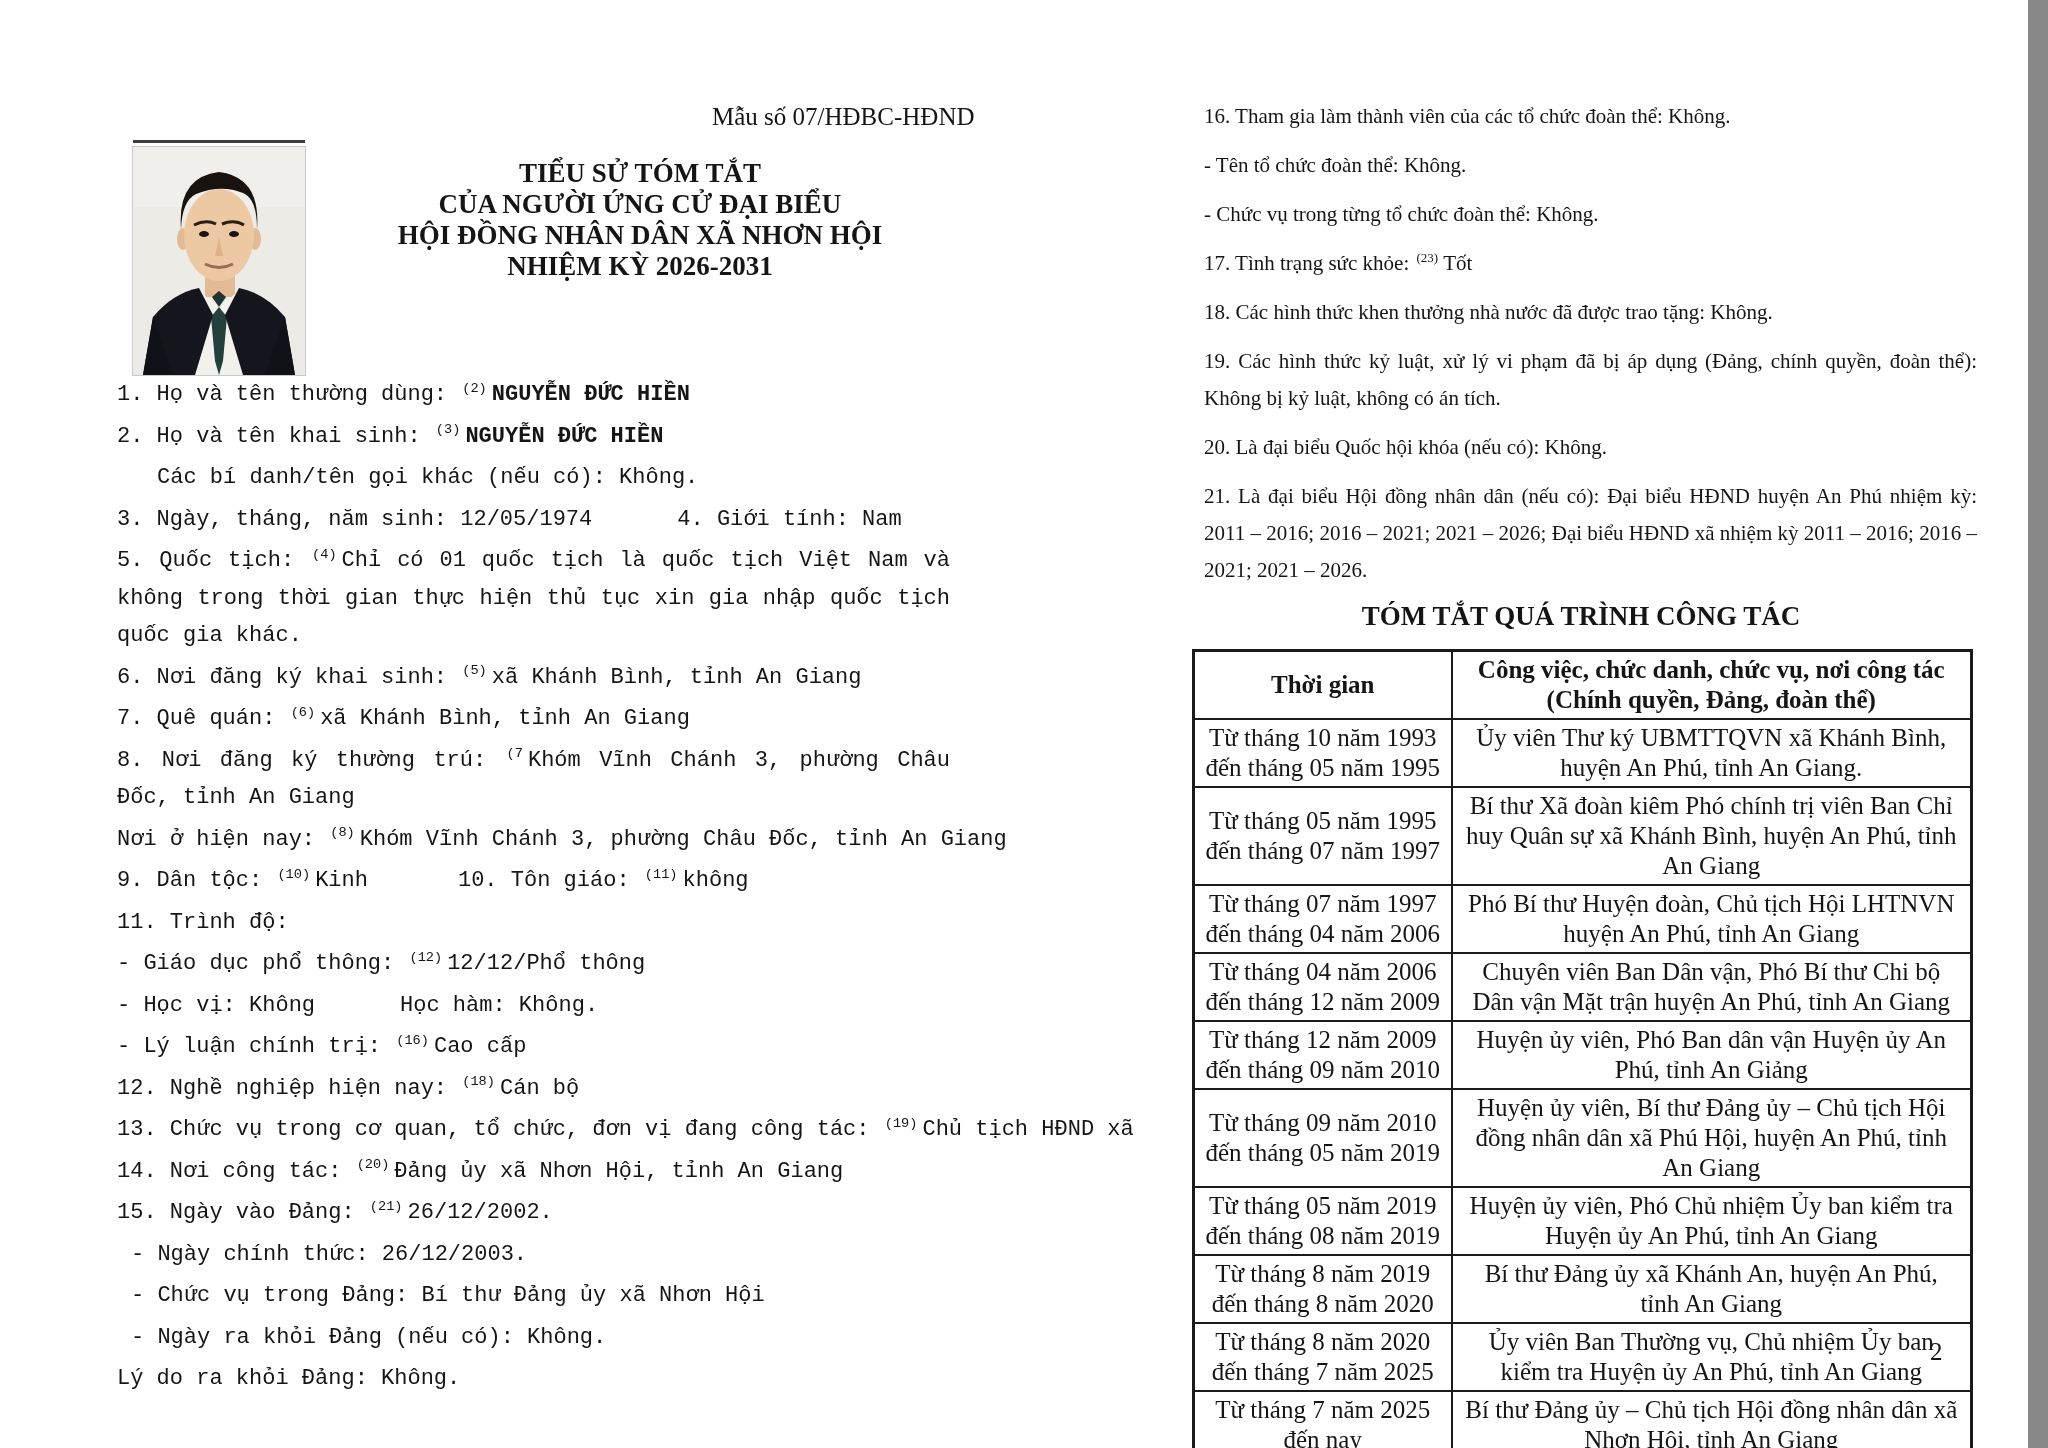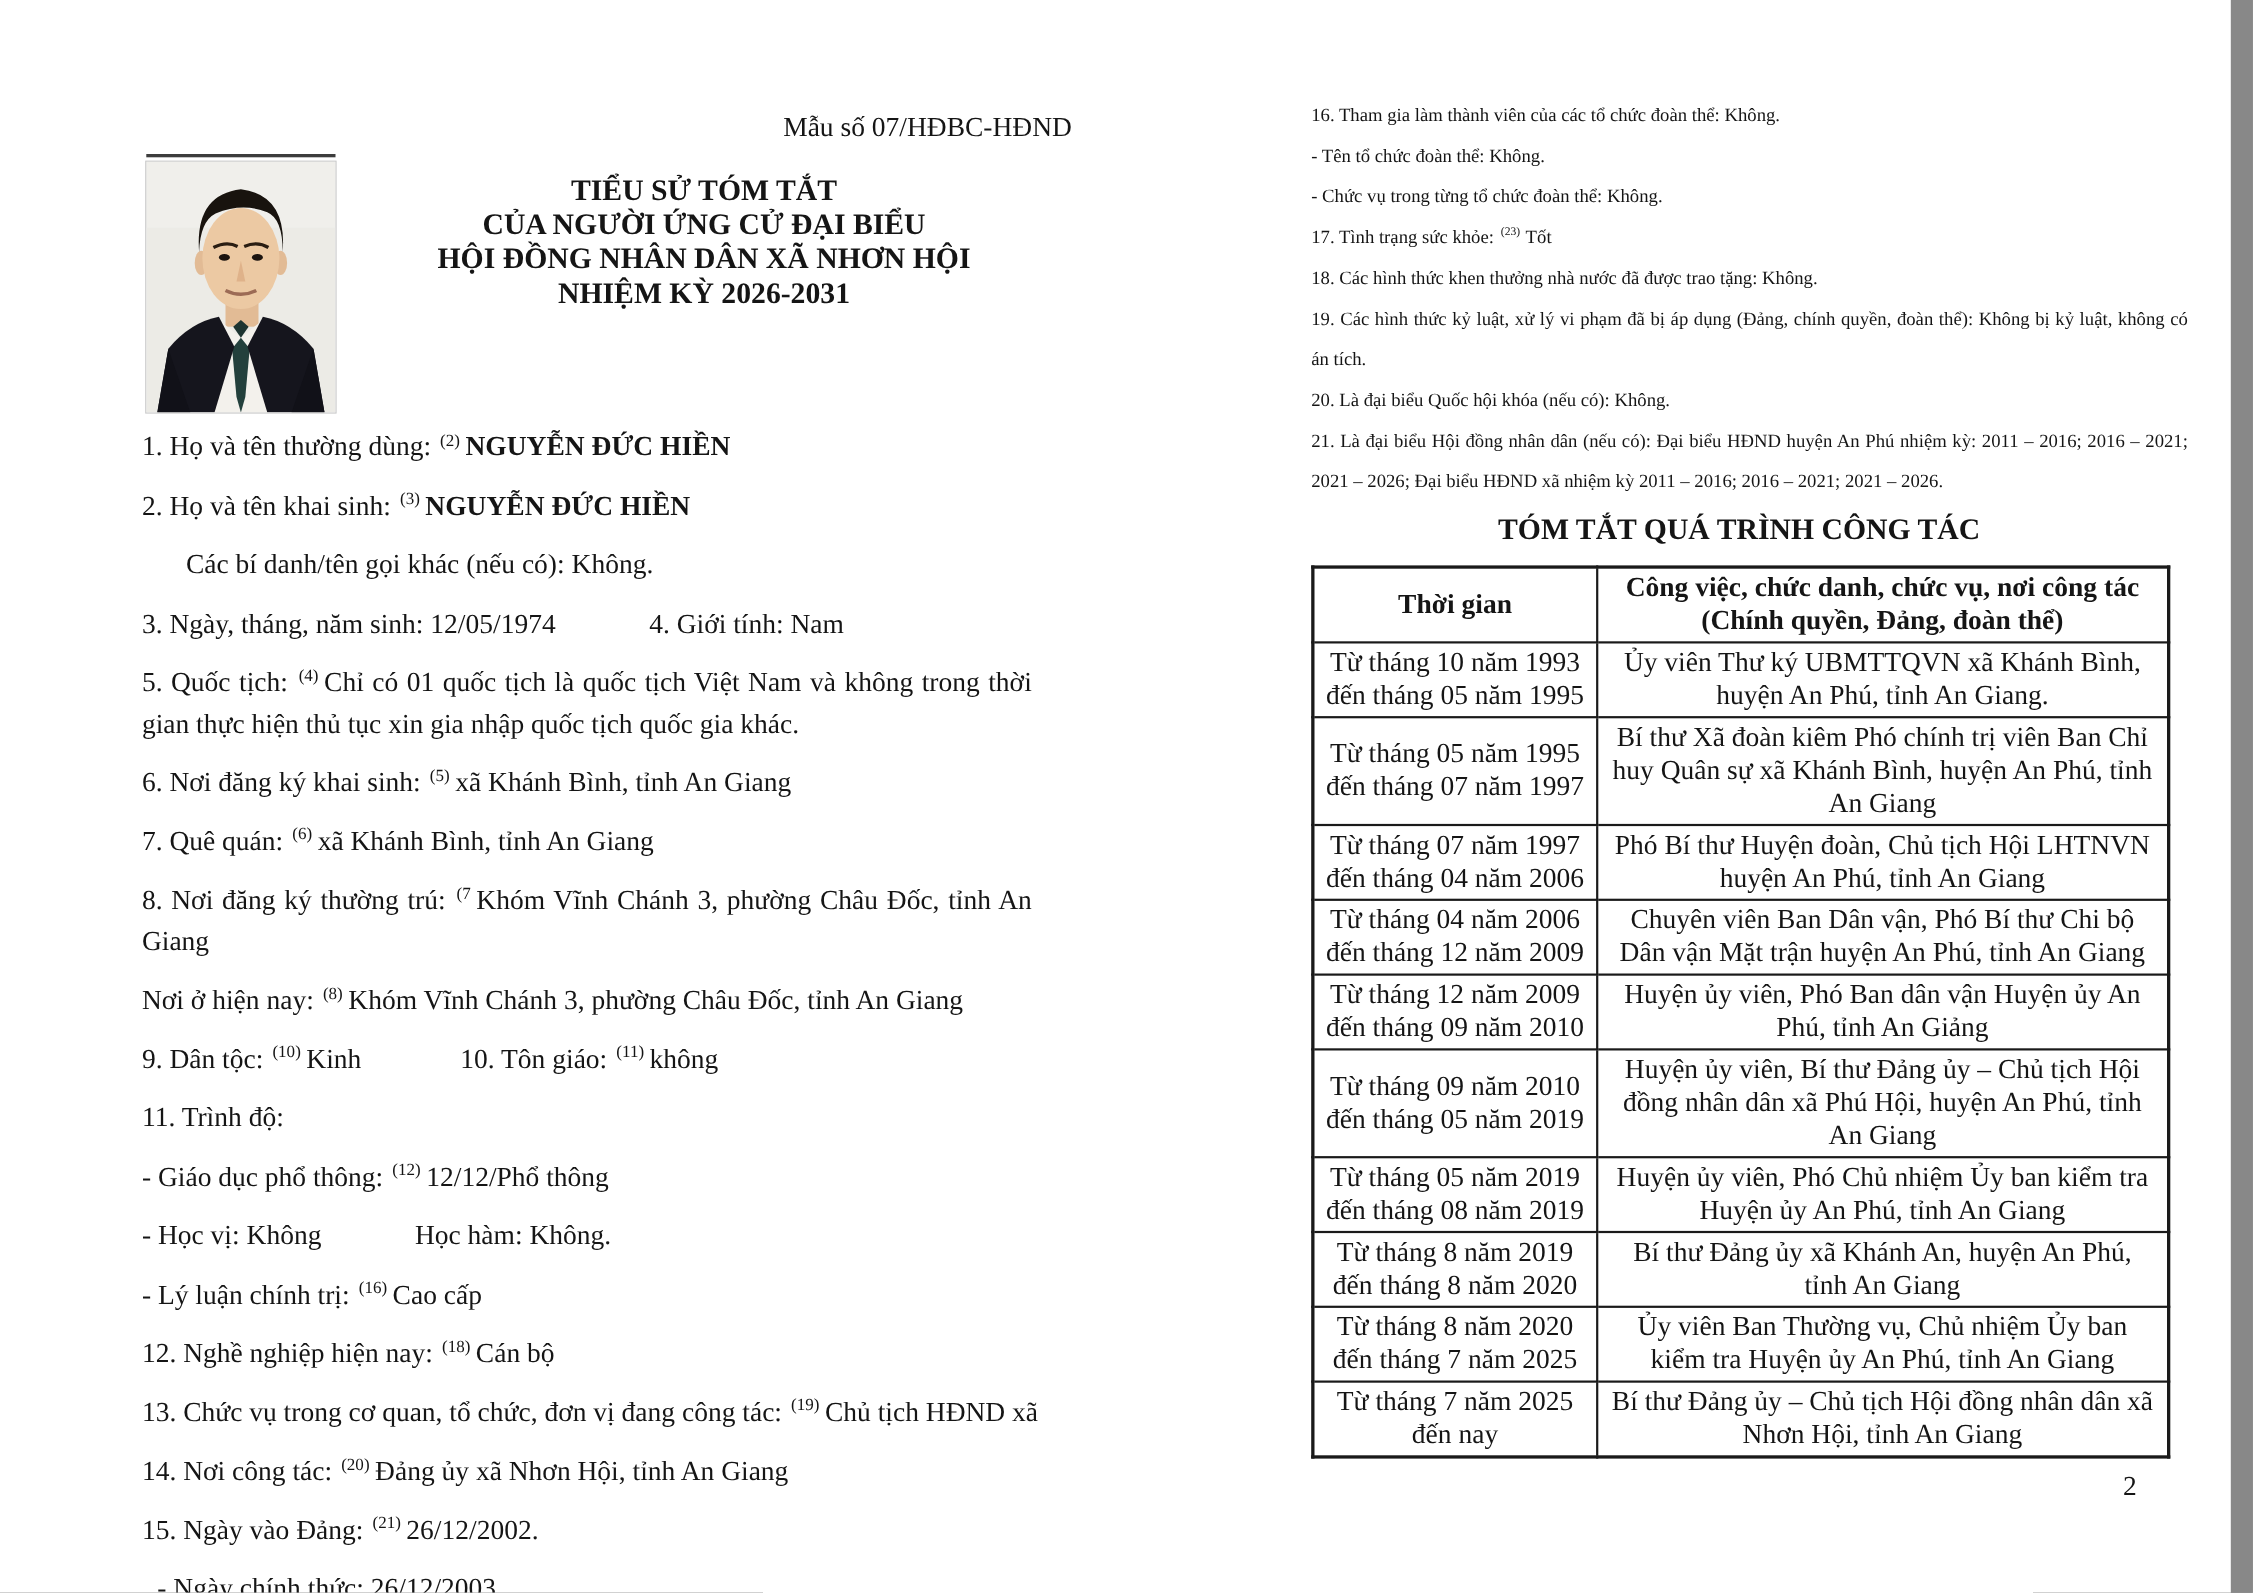--- a/index.html
+++ b/index.html
@@ -9,22 +9,22 @@
     overflow:hidden;
   }
   .form-label { position:absolute; left:712px; top:103px; font-size:25px; }
   .title-block { position:absolute; left:330px; top:158px; width:620px; text-align:center; }
   .title-block p { margin:0; font-size:27px; font-weight:bold; line-height:31px; }
   .photo-wrap { position:absolute; left:133px; top:140px; width:172px; border-top:3px solid #3d3d3d; padding-top:4px; }
   .photo-wrap svg { display:block; outline:1px solid #c9c9c9; }
   .col { position:absolute; }
   .left-col  { left:113px; top:372px; width:841px; }
   .right-col { left:1192px; top:86px; width:797px; }
-  .left-col p  { margin:16px; font-size:25px; line-height:37.5px; }
-  .right-col p { margin:0; font-size:17px; line-height:37px; }
+  .left-col p  { margin:4px; font-size:22px; line-height:37.5px;font-family:Liberation Mono, monospace; }
+  .right-col p { margin:12px; font-size:21px; line-height:37px; }
   .nw { white-space:nowrap; }
   .just { text-align:justify; }
   .ind40 { padding-left:40px; }
   .ind14 { padding-left:14px; }
   .b { font-weight:bold; }
   sup { font-size:0.62em; line-height:0; vertical-align:super; margin:0 5px 0 2px; }
   .g85 { margin-left:85px; }
   .g90 { margin-left:90px; }
   .tbl-title { margin:10px 0 6px 0; text-align:center; font-size:27px; font-weight:bold; line-height:31px; width:778px; }
   table.career { border-collapse:collapse; width:778px; table-layout:fixed;margin-top:17px; }

